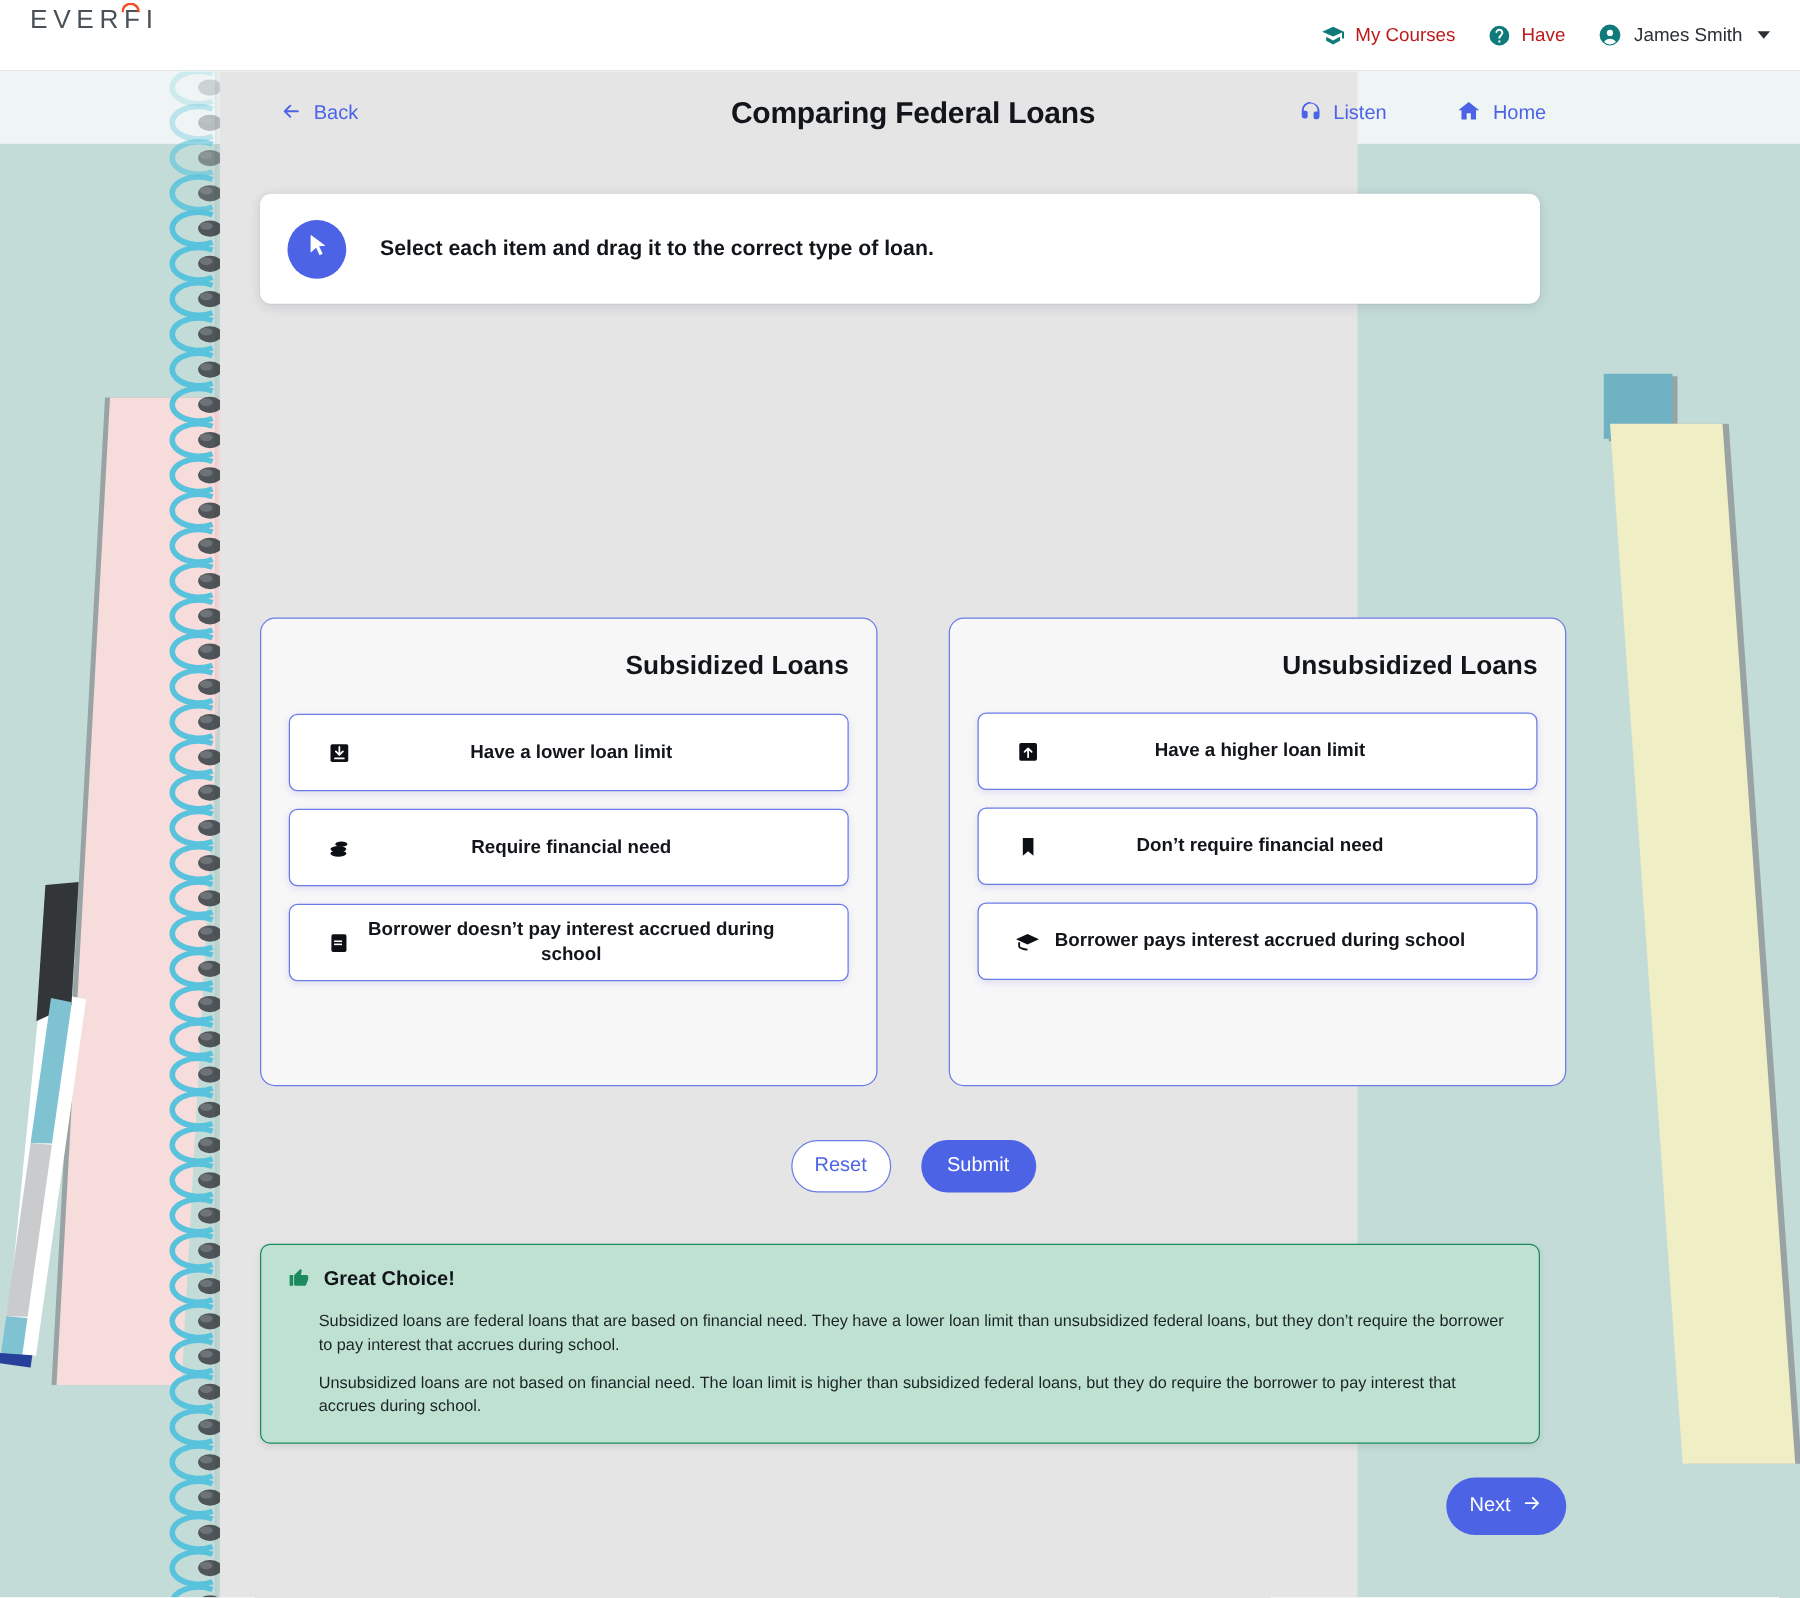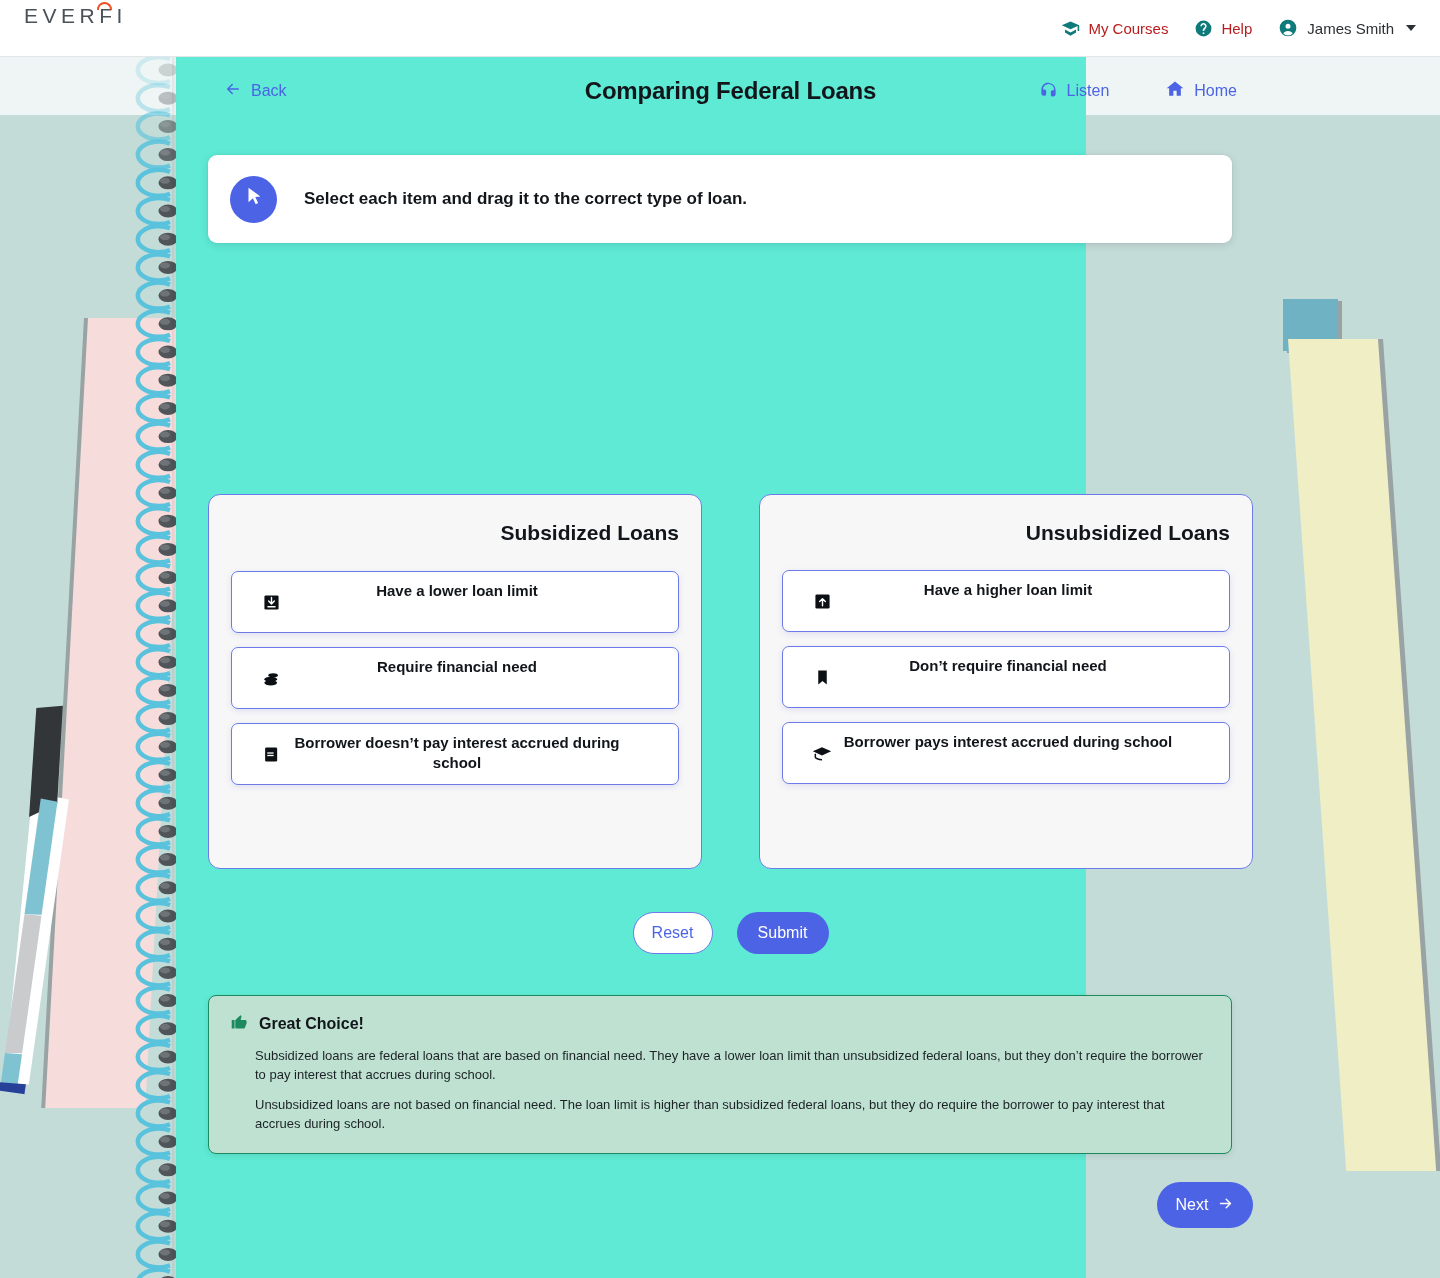--- a/index.html
+++ b/index.html
@@ -124,21 +124,21 @@
   .pen { position: absolute; left: 38px; top: 570px; width: 80px; height: 470px; transform: rotate(8deg); transform-origin: top center; }
 
   
   .spiral { position: absolute; top: 57px; left: 130px; width: 70px; height: 1221px; z-index: 6; pointer-events: none; }
 
   
   .panel {
     position: absolute;
     top: 57px; left: 176px;
     width: 910px; height: 1221px;
-    background: #5eead4;
+    background: #e5e5e5;
     z-index: 10;
   }
   .panel-shadow {
     position: absolute; top: 57px; left: 172px;
     width: 5px; height: 1221px;
     background: linear-gradient(90deg, rgba(0,0,0,.07), rgba(0,0,0,0));
     z-index: 11;
   }
 
   
@@ -224,20 +224,21 @@
     color: #12161a;
     margin-bottom: 26px;
   }
   .zone.right .zone-title { margin-bottom: 25px; }
   .item {
     background: #ffffff;
     border: 1.5px solid #6b7ce8;
     border-radius: 7px;
     min-height: 62px;
     display: flex;
+    align-items: center;
     padding: 9px 26px;
     margin-bottom: 14px;
     box-shadow: 0 2px 6px rgba(90,80,200,.14);
     cursor: grab;
   }
   .item:last-child { margin-bottom: 0; }
   .item-ico {
     width: 26px;
     flex-shrink: 0;
     display: flex; align-items: center; justify-content: center;
@@ -344,21 +345,21 @@
         </span>
         <span>My Courses</span>
       </div>
 
       <div class="nav-link">
         <span class="nav-ico">
           <svg width="19" height="19" viewBox="0 0 24 24" fill="currentColor">
               <path d="M12 2a10 10 0 100 20 10 10 0 000-20zm1 17h-2v-2h2v2zm1.8-7.1-.9.9c-.6.6-.9 1.1-.9 2.2h-2v-.5c0-1.1.4-2 1.1-2.7l1.2-1.3c.4-.4.6-.9.6-1.5 0-1.1-.9-2-2-2s-2 .9-2 2H8c0-2.2 1.8-4 4-4s4 1.8 4 4c0 .9-.4 1.7-1.2 2.4z"></path>
             </svg>
         </span>
-        <span>Help</span>
+        <span>Have</span>
       </div>
 
       <div class="nav-link user">
         <span class="nav-ico">
           <svg width="20" height="20" viewBox="0 0 24 24" fill="currentColor">
               <path d="M12 2a10 10 0 100 20 10 10 0 000-20zm0 5a3 3 0 110 6 3 3 0 010-6zm0 14a7.9 7.9 0 01-5.6-2.3c.5-1.9 3.2-3.2 5.6-3.2s5.1 1.3 5.6 3.2A7.9 7.9 0 0112 21z"></path>
             </svg>
         </span>
         <span>James Smith</span>
         <span class="chev"></span>

